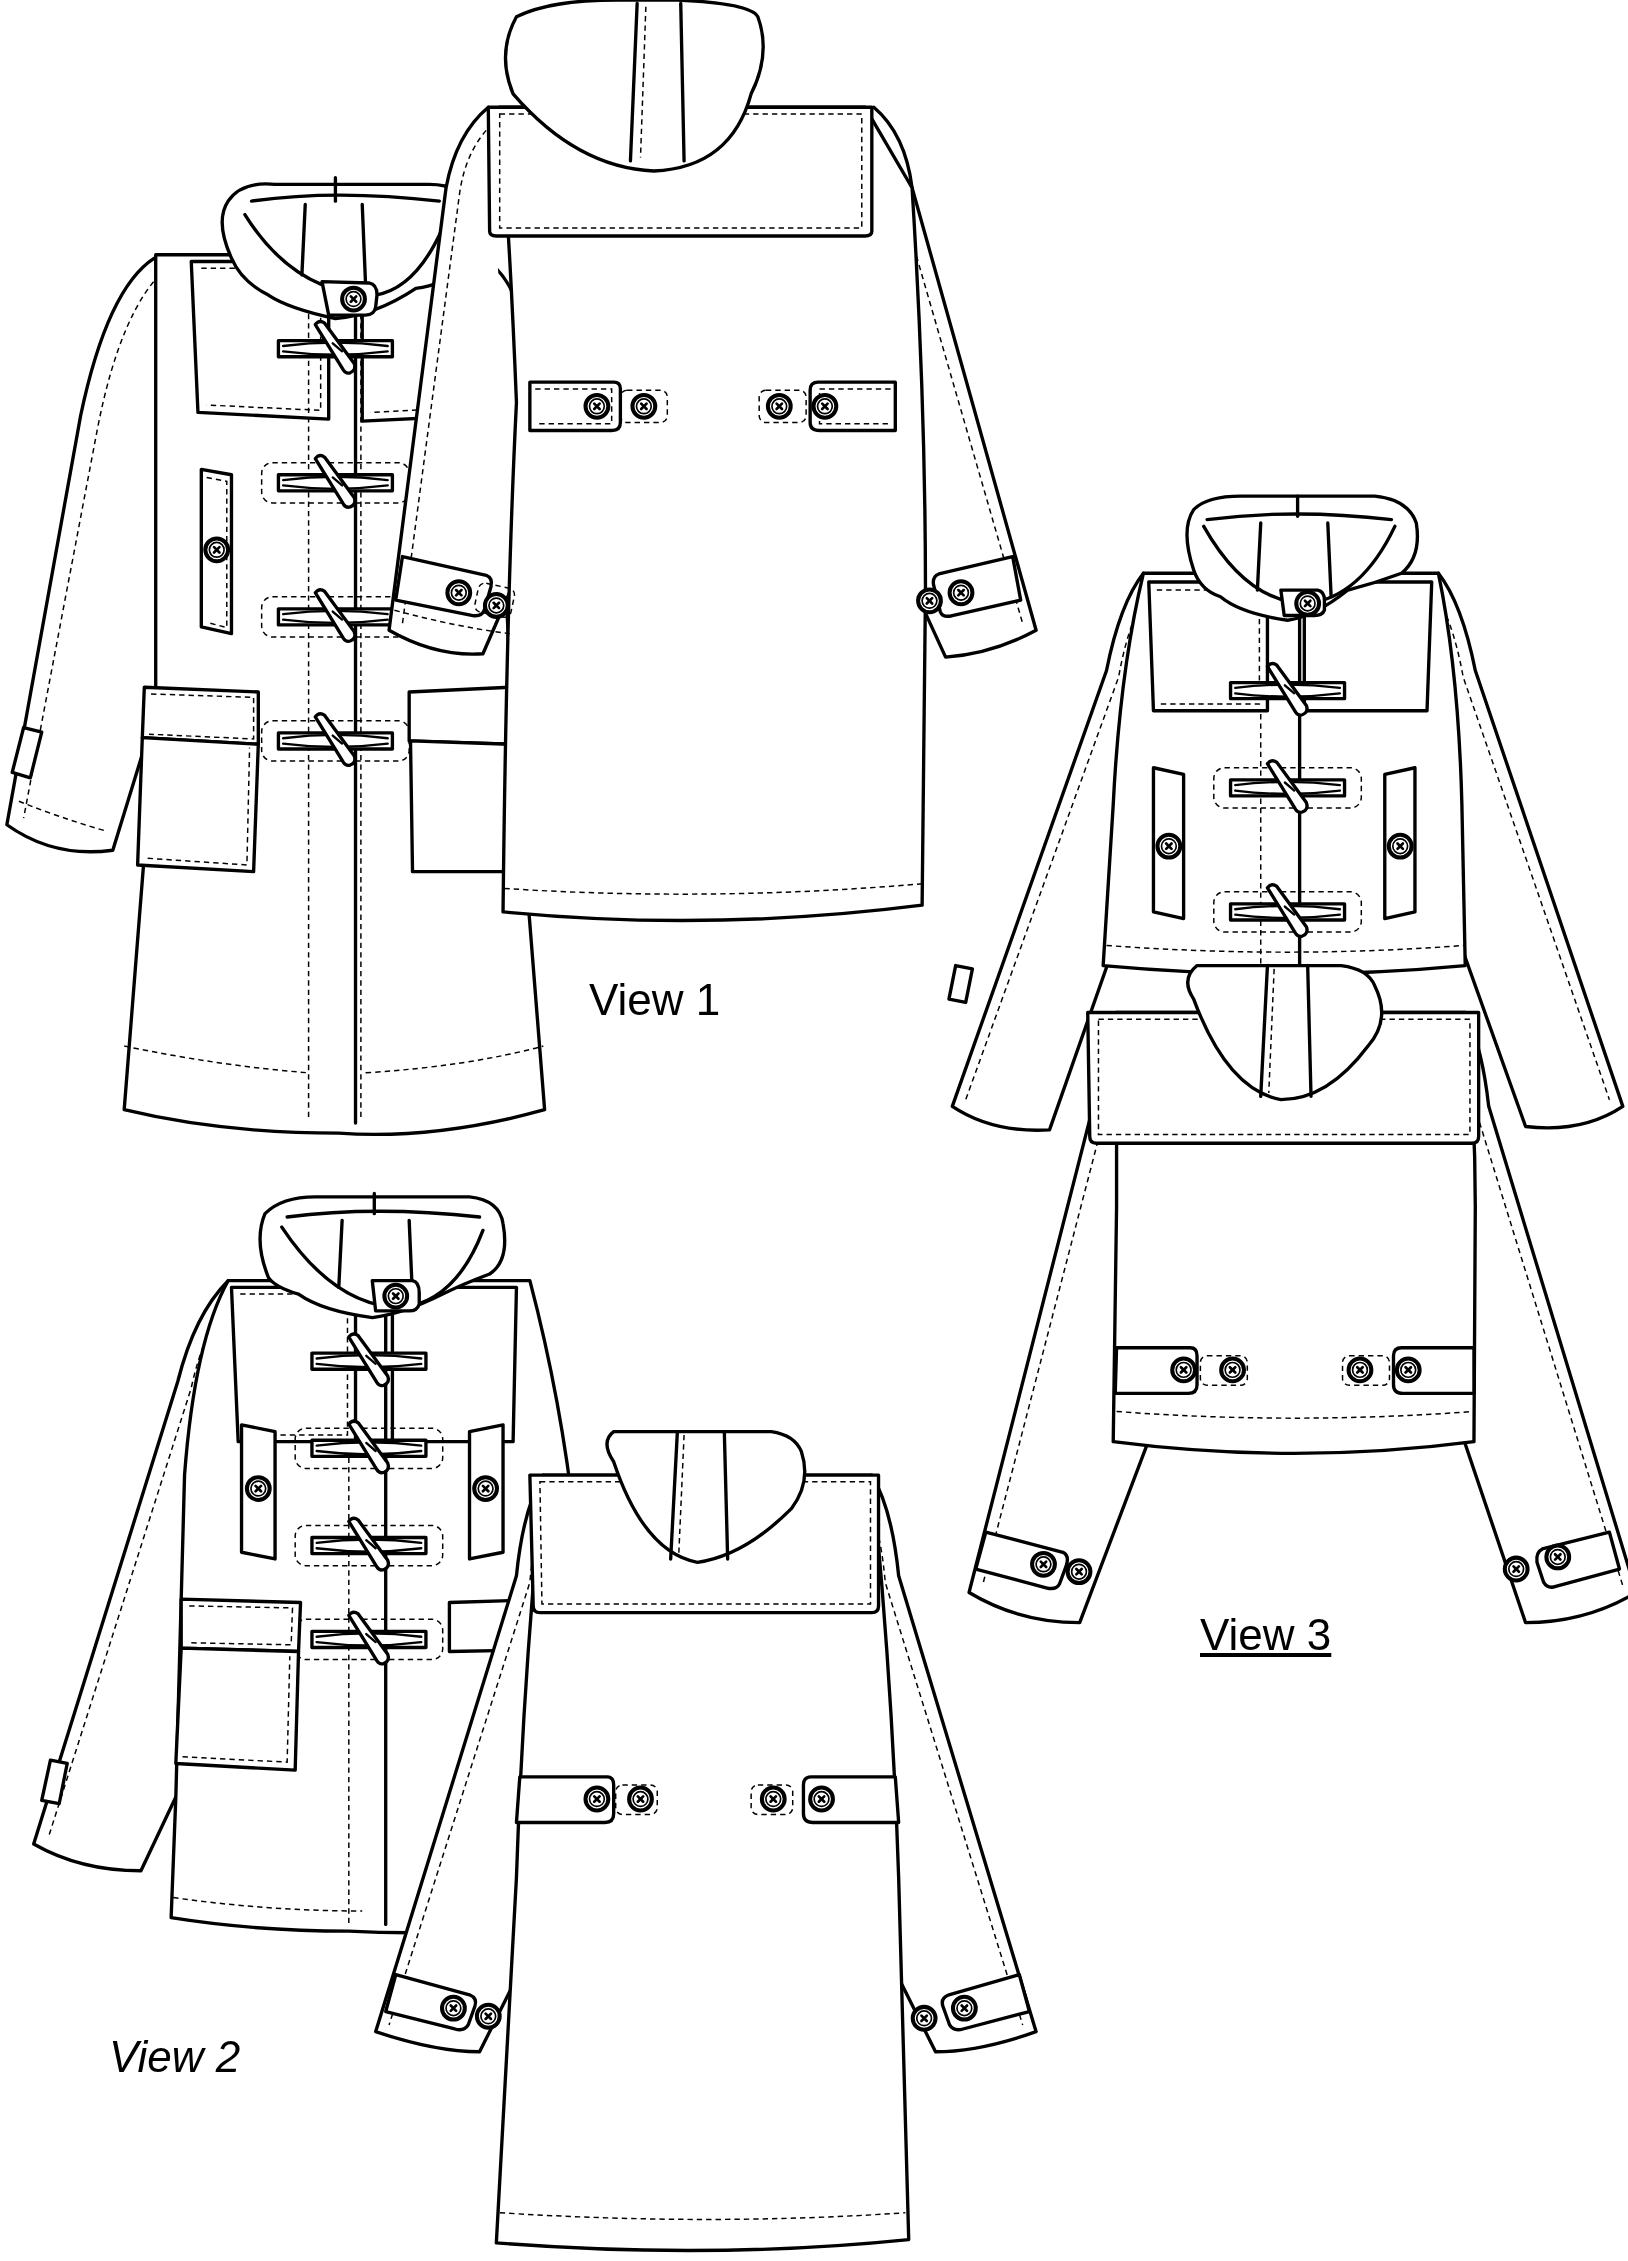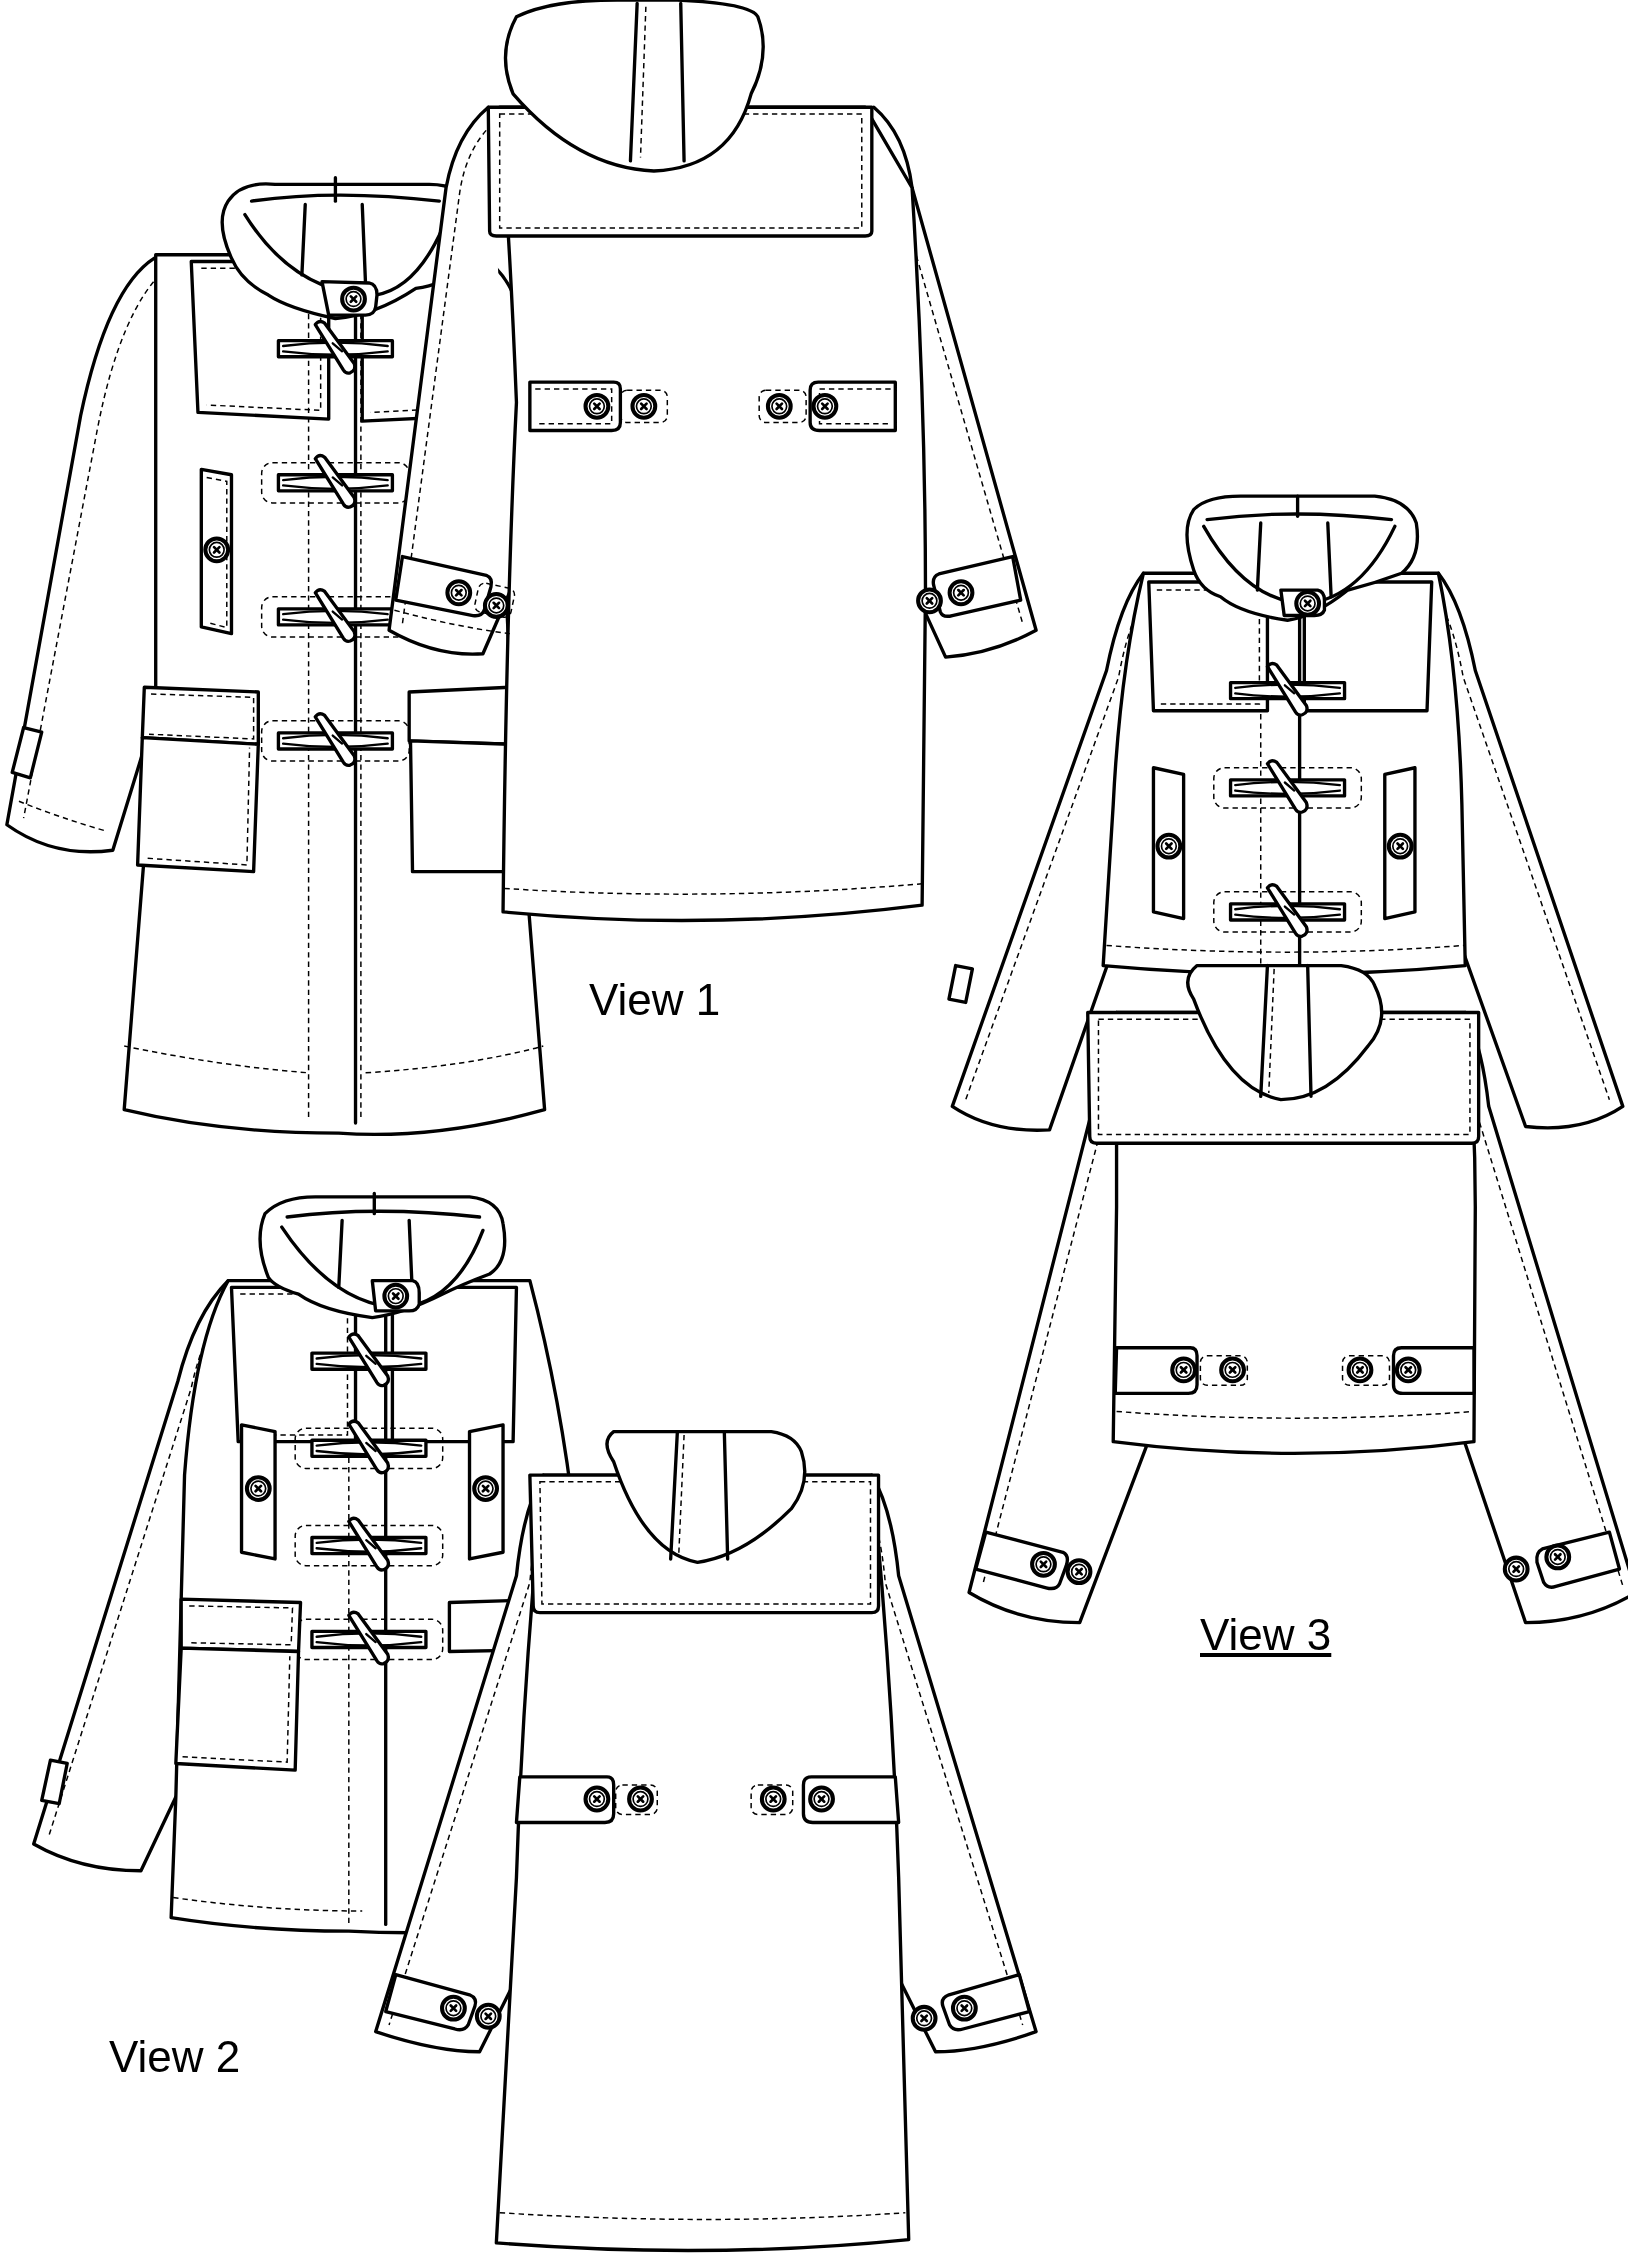--- a/index.html
+++ b/index.html
@@ -269,16 +269,16 @@
     <path class="o" d="M590,2945 L700,2975 Q712,2980 708,2992 L698,3020 Q692,3030 678,3026 L575,3000 Z"></path>
     <use href="#btn" x="676" y="2995"></use>
     <use href="#btn" x="728" y="3007"></use>
     <path class="o" d="M1520,2945 L1415,2975 Q1402,2980 1406,2992 L1416,3020 Q1422,3030 1436,3026 L1535,3000 Z"></path>
     <use href="#btn" x="1438" y="2995"></use>
     <use href="#btn" x="1378" y="3010"></use>
   </g>
 </svg>
 
 <div class="view-label" style="left:589px; top:978px;">View 1</div>
-<div class="view-label" style="left:109px; top:2035px;">View 2</div>
+<div class="view-label" style="left:109px; top:2035px;font-style:italic;">View 2</div>
 <div class="view-label" style="left:1200px; top:1613px;text-decoration:underline;">View 3</div>
 </div>
 
 
 </body></html>

